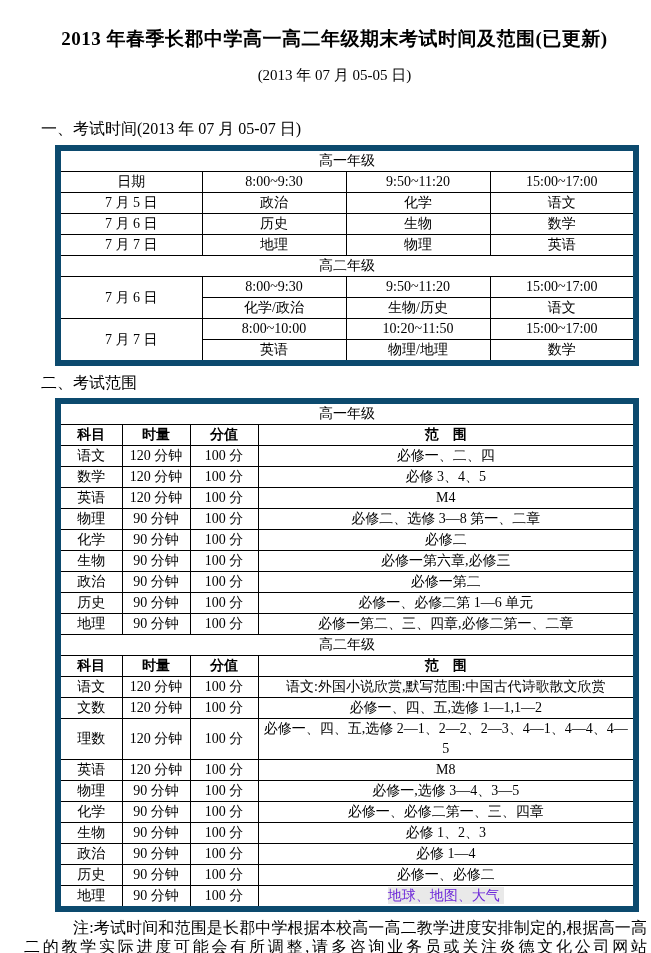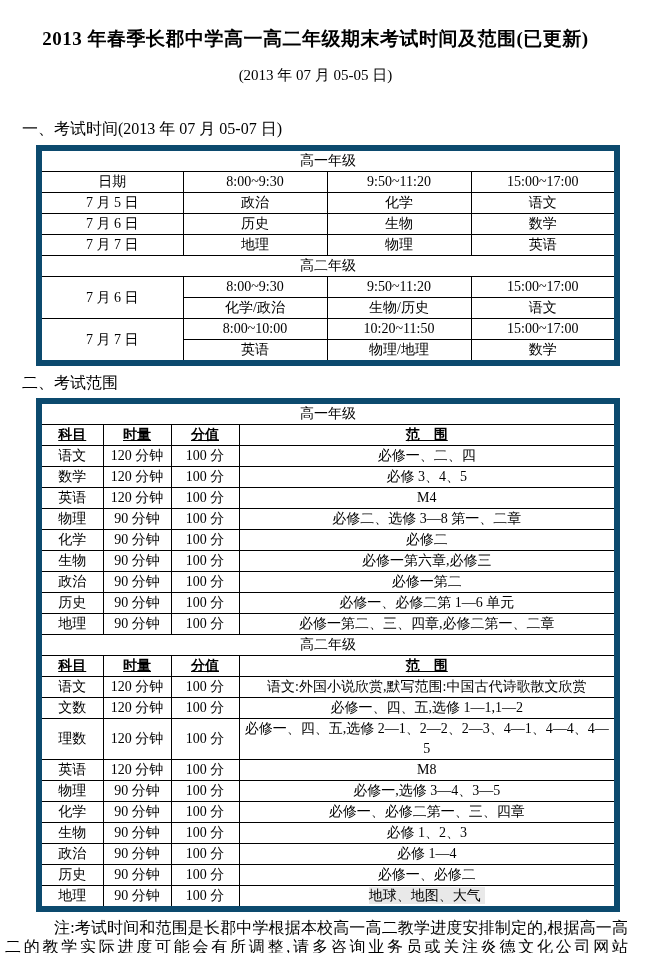--- a/index.html
+++ b/index.html
@@ -4,21 +4,21 @@
 <style>
   html, body { margin: 0; padding: 0; }
   body {
     width: 651px;
     height: 953px;
     background: #ffffff;
     color: #000000;
     font-family: "Liberation Serif", "DejaVu Serif", serif;
     overflow: hidden;
   }
-  .page { width: 631px; height: 953px; position: relative; }
+  .page { width: 631px; height: 953px; position: relative; margin-left: 19px; }
 
   .title {
     margin: 0;
     padding-top: 26px;
     text-align: center;
     font-size: 19px;
     font-weight: bold;
     letter-spacing: 0.5px;
   }
   .subtitle {
@@ -44,29 +44,29 @@
     border: 1px solid #000;
     height: 20px;
     text-align: center;
     vertical-align: middle;
     font-size: 14px;
     padding: 0 3px;
     overflow: hidden;
     line-height: 20px;
   }
   td.grade-head { font-size: 15px; }
-  td.col-head  { font-size: 15px; font-weight: bold; text-decoration: underline; }
+  td.col-head  { font-size: 15px; font-weight: bold; }
   td.scope {
     text-align: left;
     padding-left: 7px;
     line-height: 20px;
   }
   span.hl {
     background: #e9e9e9;
-    color: #000000;
+    color: #6d28d9;
     padding: 1px 4px 1px 0;
   }
   .note {
     margin: 6px 3px 0 5px;
     font-size: 16px;
     line-height: 19px;
     text-align: justify;
     text-indent: 49px;
   }
 </style>

